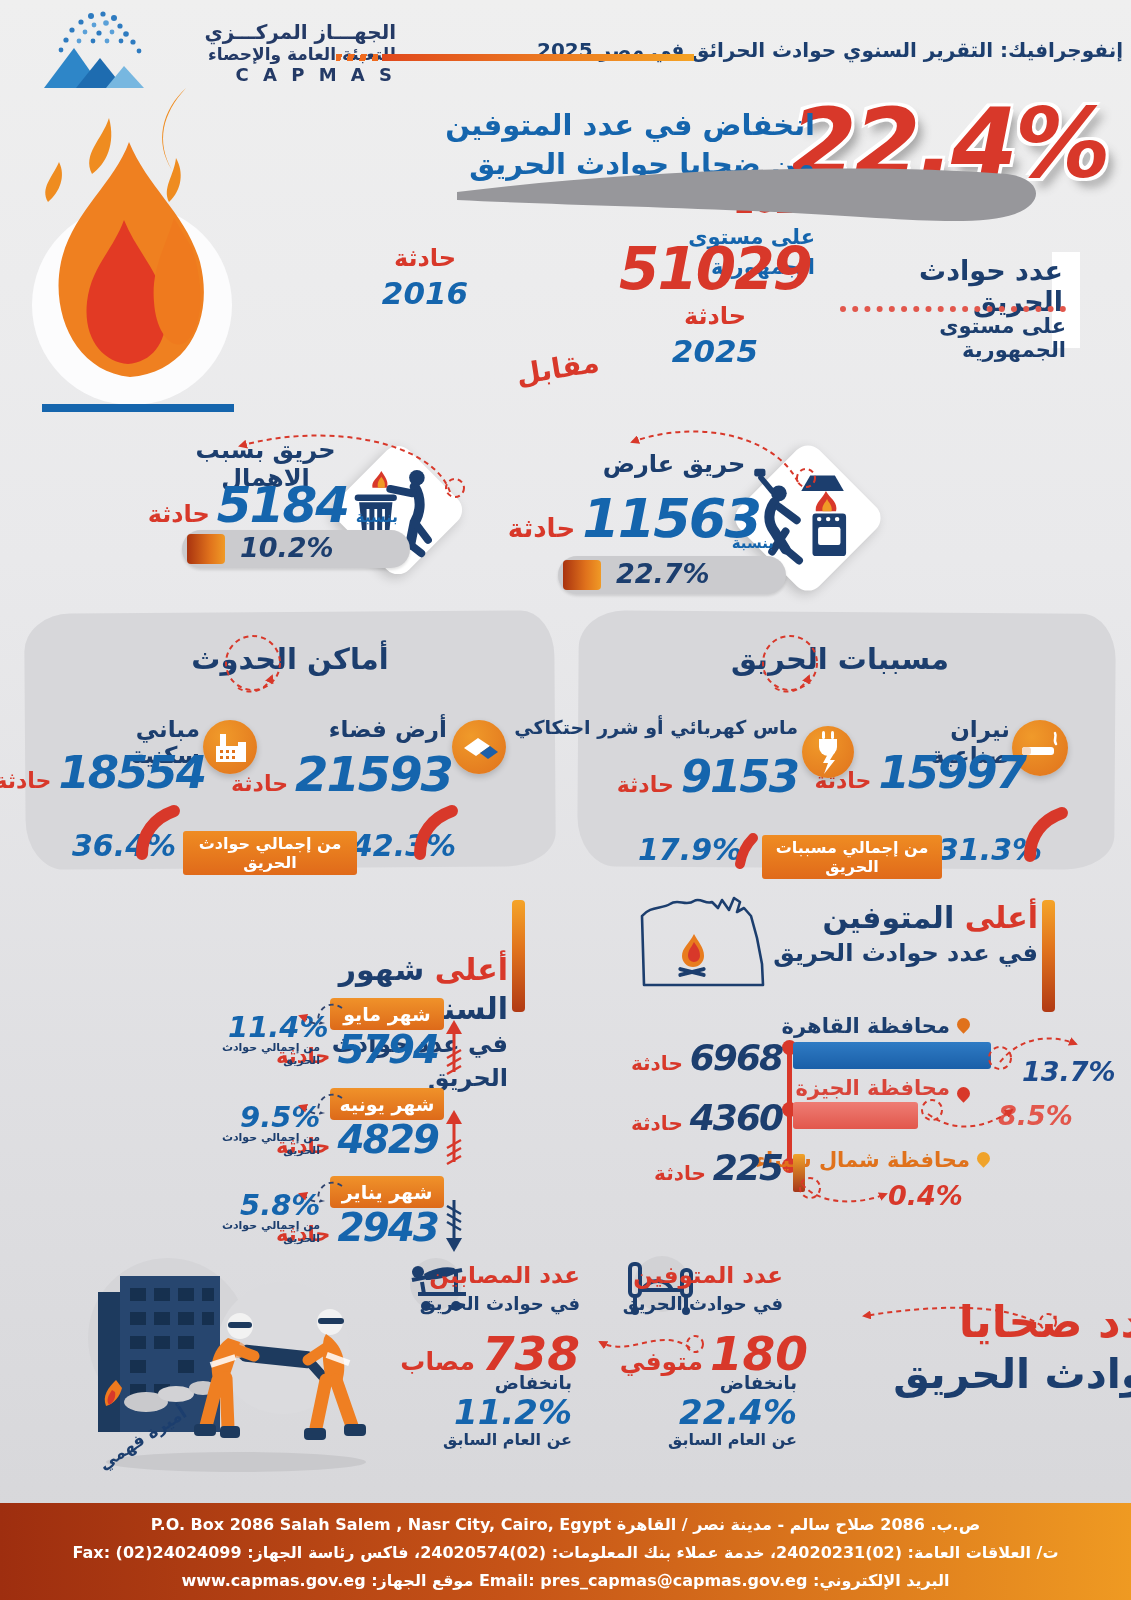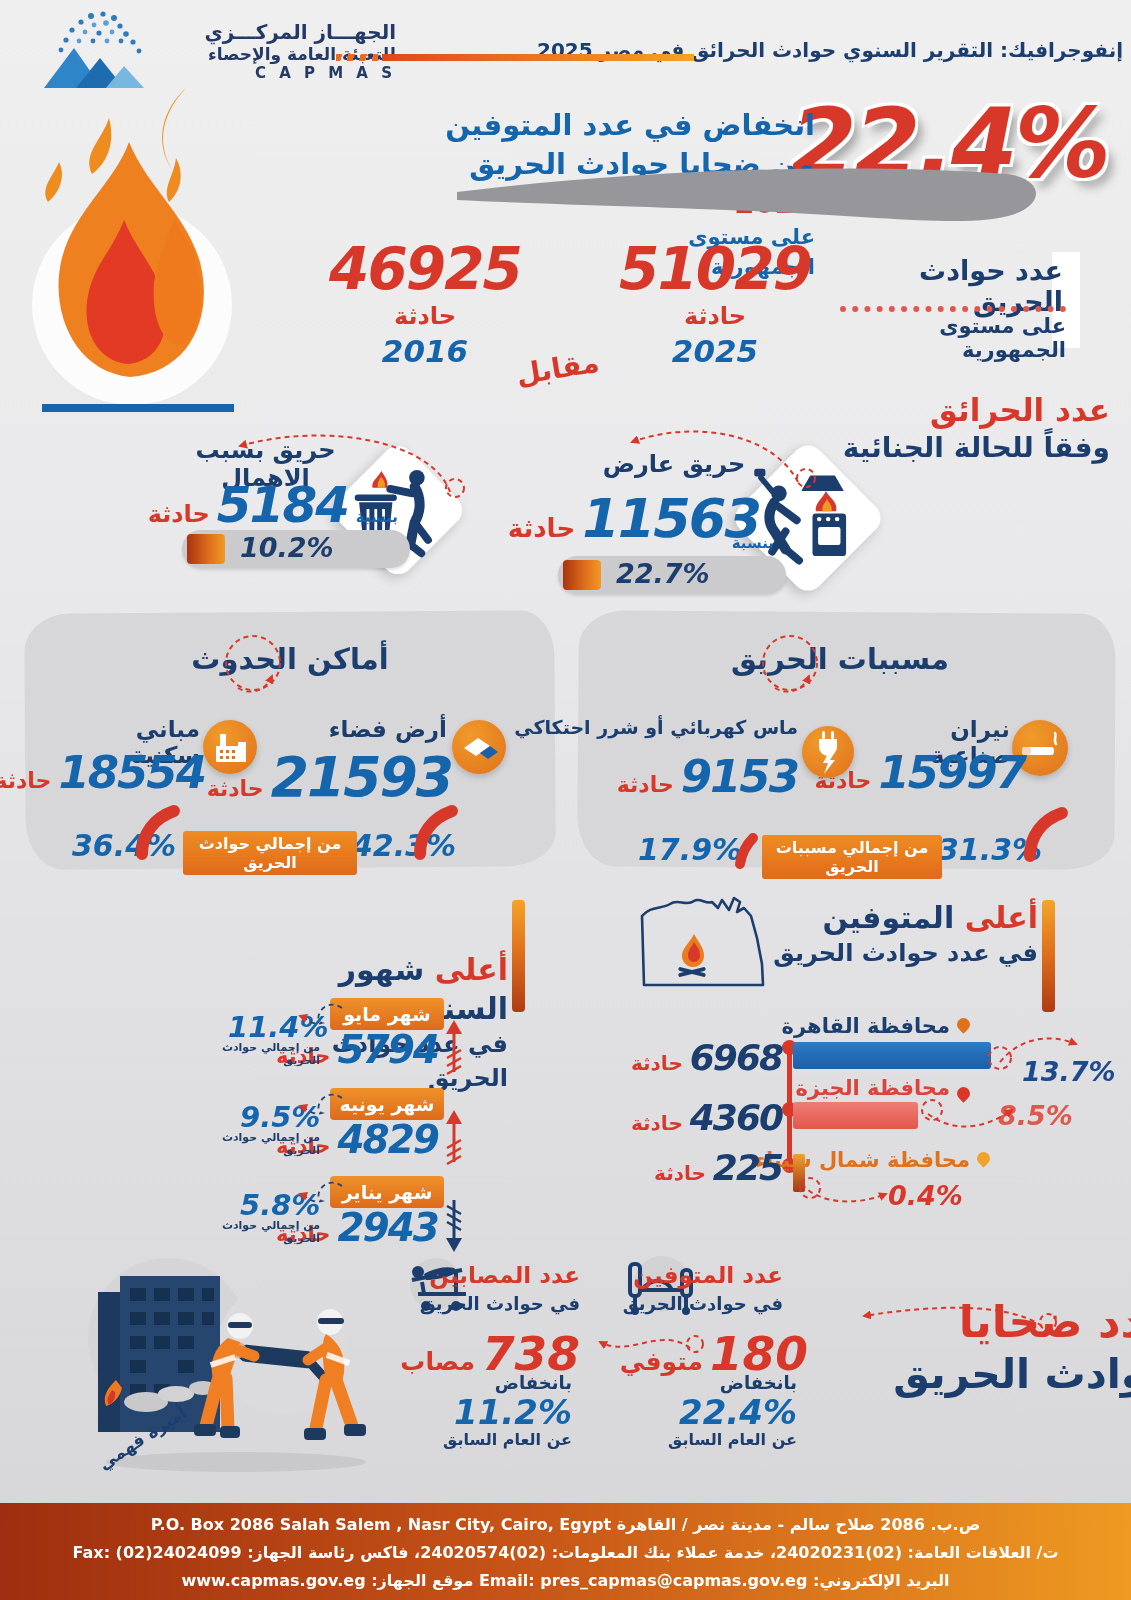--- a/index.html
+++ b/index.html
@@ -73,21 +73,21 @@
     <polygon points="8,80 38,40 66,80" fill="#2e86c8"></polygon>
     <polygon points="40,80 64,50 88,80" fill="#1e6cb0"></polygon>
     <polygon points="70,80 88,58 108,80" fill="#77b7e0"></polygon>
   </svg>
   <svg class="abs" style="left:150px;top:88px" width="46" height="84" viewBox="0 0 46 84">
     <path d="M36,0 C12,26 6,54 22,82 C4,54 12,22 36,0 Z" fill="#ef8c20"></path>
   </svg>
   <div class="abs rgt" style="left:158px;top:20px;width:238px">
     <div class="b" style="font-size:20px;color:#243a66">الجهـــاز المركـــزي</div>
     <div class="b" style="font-size:17px;color:#243a66">للتعبئة العامة والإحصاء</div>
-    <div class="b" style="font-size:15px;color:#243a66;letter-spacing:4px;direction:ltr;text-align:right">C A P M A S</div>
+    <div class="b" style="font-size:18px;color:#243a66;letter-spacing:4px;direction:ltr;text-align:right">C A P M A S</div>
   </div>
   <div class="abs b navy nowrap" style="right:8px;top:38px;font-size:20px">إنفوجرافيك: التقرير السنوي حوادث الحرائق في مصر 2025</div>
   <div class="abs" style="left:382px;top:54px;width:312px;height:7px;background:linear-gradient(90deg,#e0481c,#f5a325)"></div>
   <div class="abs" style="left:336px;top:54px;width:42px;height:7px;
        background:repeating-linear-gradient(105deg,#ef6a1e 0 6px,transparent 6px 12px)"></div>
 
   <svg class="abs" style="left:14px;top:100px" width="228" height="312" viewBox="0 0 228 312">
     <circle cx="118" cy="205" r="100" fill="#fcfcfd"></circle>
     <path d="M95,18 C88,40 68,54 78,74 C92,64 102,44 95,18 Z" fill="#ef8c20"></path>
     <path d="M45,62 C38,78 26,88 34,102 C46,92 52,76 45,62 Z" fill="#ef8c20"></path>
@@ -117,29 +117,24 @@
   <div class="abs" style="left:840px;top:296px;width:226px;height:10px;border-bottom:6px dotted #e2574c"></div>
   <div class="abs b navy rgt" style="left:838px;top:314px;width:228px;font-size:21px">على مستوى الجمهورية</div>
 
   <div class="abs ctr" style="left:610px;top:240px;width:210px">
     <div class="b it red" dir="ltr" style="font-size:58px;line-height:1;letter-spacing:-2px">51029</div>
     <div class="b red" style="font-size:24px;line-height:1.5">حادثة</div>
     <div class="b it blue" style="font-size:31px;line-height:1.1">2025</div>
   </div>
   <div class="abs b red" style="left:516px;top:352px;font-size:28px;transform:rotate(-9deg)">مقابل</div>
   <div class="abs ctr" style="left:320px;top:240px;width:210px">
-    <div class="b it red" dir="ltr" style="font-size:58px;line-height:1;letter-spacing:-2px">46925</div>
     <div class="b red" style="font-size:24px;line-height:1.5">حادثة</div>
     <div class="b it blue" style="font-size:31px;line-height:1.1">2016</div>
   </div>
 
-  <div class="abs rgt" style="left:780px;top:390px;width:330px">
-    <div class="b red" style="font-size:31px;line-height:1.3">عدد الحرائق</div>
-    <div class="b navy" style="font-size:28px;line-height:1.3">وفقاً للحالة الجنائية</div>
-  </div>
 
   <div class="abs b navy ctr" style="left:598px;top:450px;width:152px;font-size:24px">حريق عارض</div>
   <div class="diamond" style="left:752px;top:462px;width:112px;height:112px">
     <svg width="112" height="112" viewBox="0 0 100 100">
       <path d="M52,12 h22 l8,14 h-38 z" fill="#1c3e6e"></path>
       <rect x="54" y="46" width="30" height="38" rx="3" fill="#1c3e6e"></rect>
       <rect x="59" y="58" width="20" height="16" rx="2" fill="#fff"></rect>
       <circle cx="60" cy="51" r="2" fill="#fff"></circle>
         <circle cx="68" cy="51" r="2" fill="#fff"></circle>
         <circle cx="76" cy="51" r="2" fill="#fff"></circle>
@@ -191,21 +186,21 @@
   <div class="abs b navy ctr" style="left:150px;top:642px;width:280px;font-size:29px">أماكن الحدوث</div>
 
   <div class="iconcircle" style="left:452px;top:720px;width:54px;height:54px">
     <svg width="54" height="54" viewBox="0 0 54 54">
       <path d="M12,28 L26,18 L38,26 L24,36 Z" fill="#fff"></path>
       <path d="M28,33 L38,26 L46,32 L36,39 Z" fill="#1c5fa8"></path>
     </svg>
   </div>
   <div class="abs b navy rgt" style="left:312px;top:716px;width:135px;font-size:23px">أرض فضاء</div>
   <div class="numrow" style="left:262px;top:750px;width:190px">
-    <span class="bignum" dir="ltr" style="font-size:55px">21593</span>
+    <span class="bignum" dir="ltr" style="font-size:48px">21593</span>
     <span class="unit" style="font-size:22px">حادثة</span>
   </div>
 
   <div class="iconcircle" style="left:203px;top:720px;width:54px;height:54px">
     <svg width="54" height="54" viewBox="0 0 54 54">
       <rect x="13" y="26" width="22" height="16" fill="#fff"></rect>
       <rect x="17" y="14" width="6" height="12" fill="#fff"></rect>
       <rect x="35" y="22" width="8" height="20" fill="#fff"></rect>
       <rect x="17" y="30" width="3" height="3" fill="#e0721c"></rect>
         <rect x="23" y="30" width="3" height="3" fill="#e0721c"></rect>

